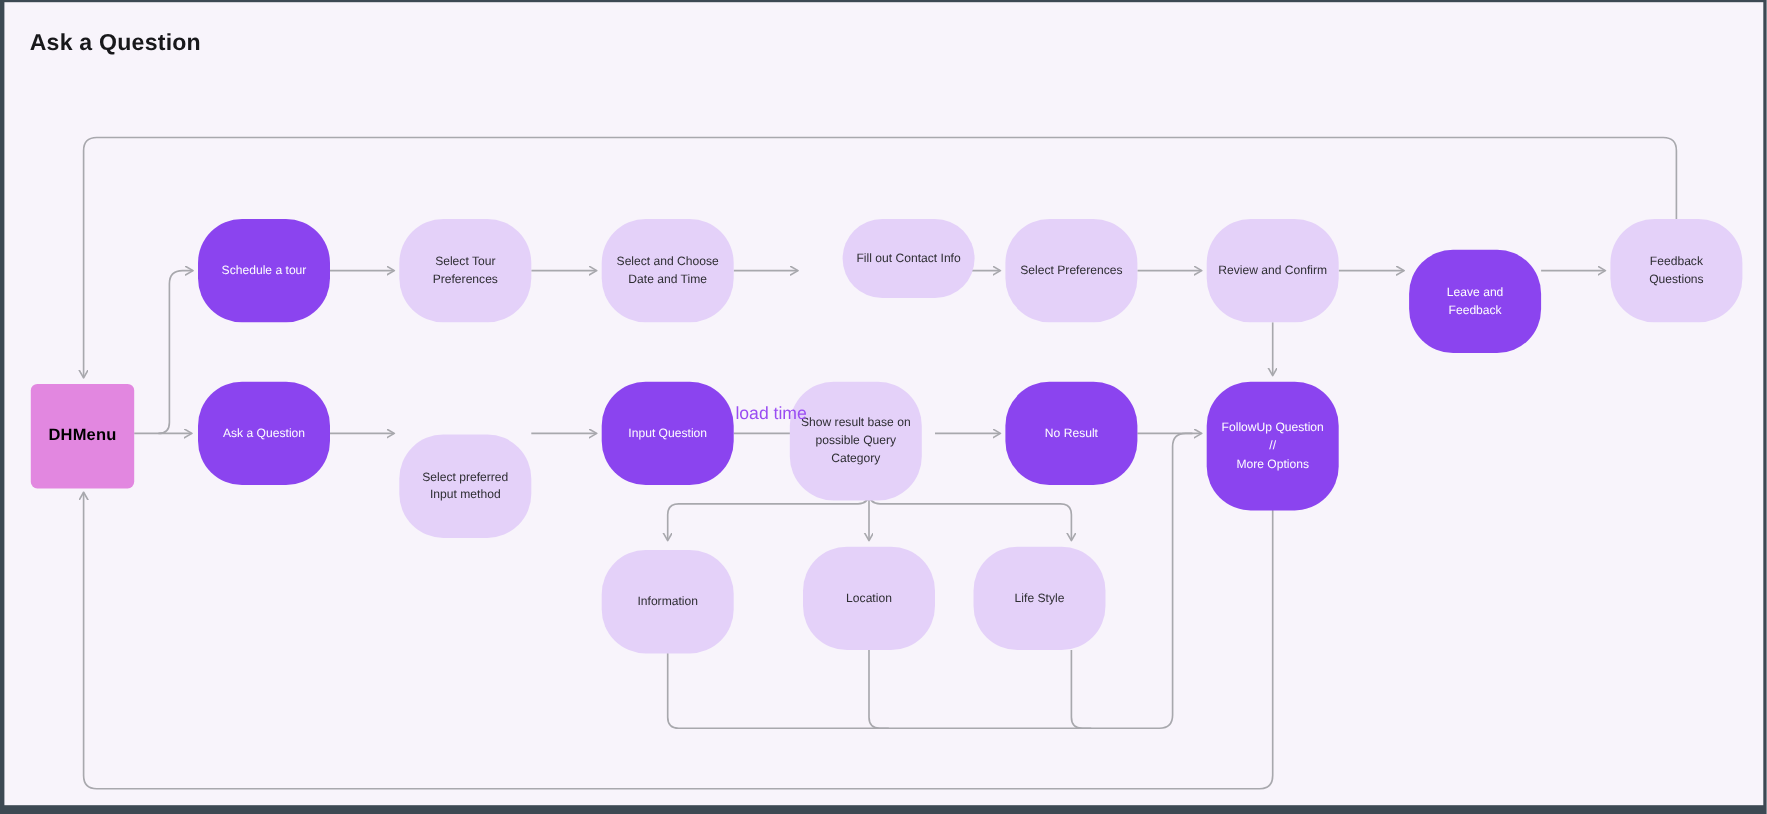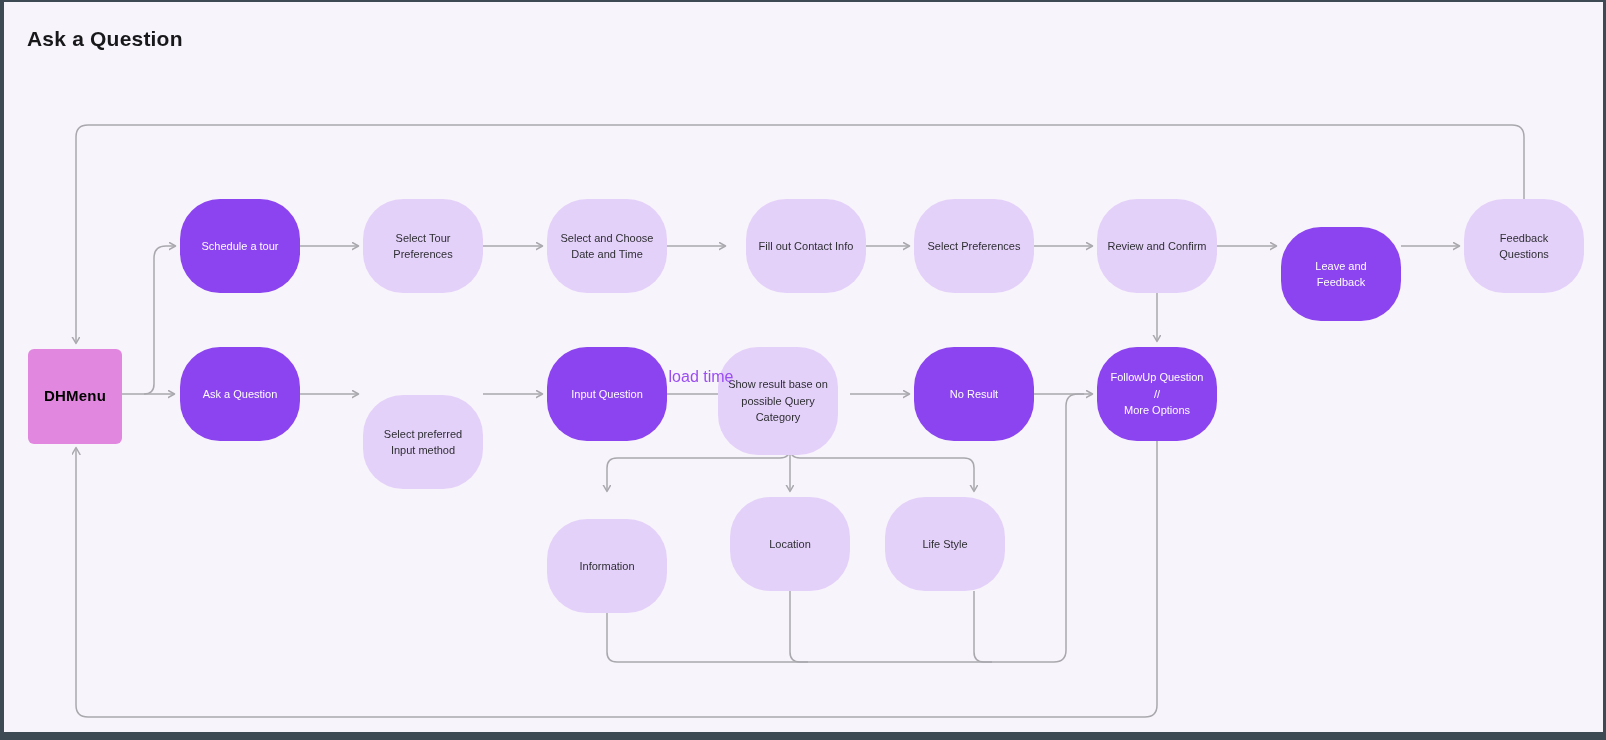--- a/index.html
+++ b/index.html
@@ -77,34 +77,34 @@
           <path d="M786 589 L786 650 Q786 660 796 660 L804 660" class="edge"></path>
           <path d="M970 589 L970 650 Q970 660 980 660 L988 660" class="edge"></path>
           <path d="M1153 439 L1153 703 Q1153 715 1141 715 L84 715 Q72 715 72 703 L72 446" class="edge" marker-end="url(#arrow)"></path>
         </g>
     </svg>
     <div id="node-layer">
         <div class="node start" style="left: 24px; top: 347px; width: 94px; height: 95px;"><span>DHMenu</span></div>
         <div class="node primary" style="left: 176px; top: 197px; width: 120px; height: 94px;"><span>Schedule a tour</span></div>
         <div class="node secondary" style="left: 359px; top: 197px; width: 120px; height: 94px;"><span>Select Tour Preferences</span></div>
         <div class="node secondary" style="left: 543px; top: 197px; width: 120px; height: 94px;"><span>Select and Choose Date and Time</span></div>
-        <div class="node secondary" style="left: 742px; top: 197px; width: 120px; height: 94px;"><span>Fill out Contact Info</span></div>
+        <div class="node secondary" style="left: 762px; top: 197px; width: 120px; height: 72px;"><span>Fill out Contact Info</span></div>
         <div class="node secondary" style="left: 910px; top: 197px; width: 120px; height: 94px;"><span>Select Preferences</span></div>
         <div class="node secondary" style="left: 1093px; top: 197px; width: 120px; height: 94px;"><span>Review and Confirm</span></div>
         <div class="node primary" style="left: 1277px; top: 197px; width: 120px; height: 94px; margin-top: 28px;"><span>Leave and Feedback</span></div>
         <div class="node secondary" style="left: 1460px; top: 197px; width: 120px; height: 94px;"><span>Feedback Questions</span></div>
         <div class="node primary" style="left: 176px; top: 345px; width: 120px; height: 94px;"><span>Ask a Question</span></div>
         <div class="node secondary" style="left: 359px; top: 345px; width: 120px; height: 94px; margin-top: 48px;"><span>Select preferred Input method</span></div>
         <div class="node primary" style="left: 543px; top: 345px; width: 120px; height: 94px; justify-content: center;"><span>Input Question</span></div>
         <div class="node secondary" style="left: 714px; top: 345px; width: 120px; height: 108px;"><span>Show result base on possible Query Category</span></div>
         <div class="node primary" style="left: 910px; top: 345px; width: 120px; height: 94px;"><span>No Result</span></div>
-        <div class="node primary" style="left: 1093px; top: 345px; width: 120px; height: 94px;"><span>FollowUp Question
+        <div class="node primary" style="left: 1093px; top: 345px; width: 120px; height: 117px;"><span>FollowUp Question
 //
 More Options</span></div>
-        <div class="node secondary" style="left: 543px; top: 517px; width: 120px; height: 94px;"><span>Information</span></div>
+        <div class="node secondary" style="left: 543px; top: 498px; width: 120px; height: 94px;"><span>Information</span></div>
         <div class="node secondary" style="left: 726px; top: 495px; width: 120px; height: 94px;"><span>Location</span></div>
         <div class="node secondary" style="left: 881px; top: 495px; width: 120px; height: 94px;"><span>Life Style</span></div>
       </div>
     <div id="annotation-layer">
         <div class="edge-label" style="left: 697px; top: 384px;">load time</div>
       </div>
   </div>
 </div>
 
 </body></html>

